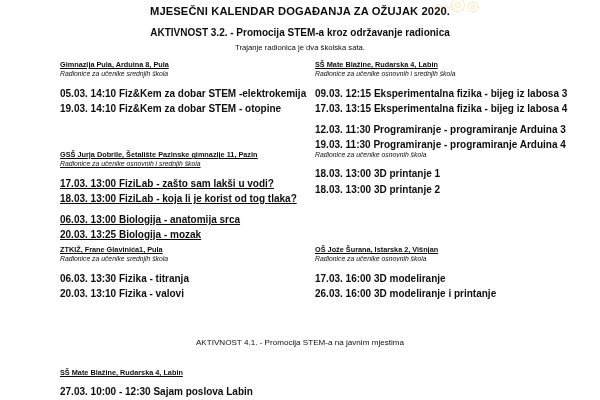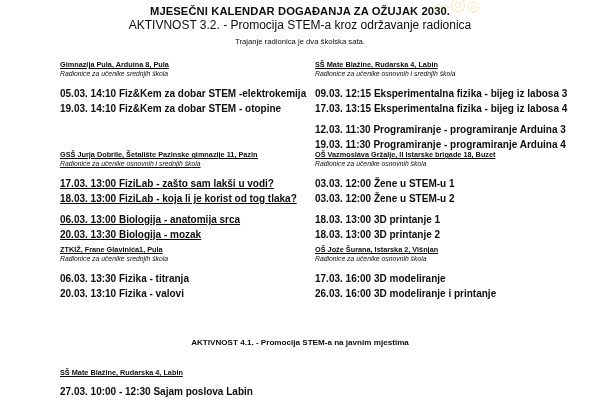--- a/index.html
+++ b/index.html
@@ -37,22 +37,23 @@
     text-align: center;
   }
   .doc-title {
     font-size: 11.2px;
     font-weight: bold;
     letter-spacing: 0.1px;
     margin-top: 5px;
     line-height: 1.2;
   }
   .activity-heading {
-    font-size: 12px;
-    font-weight: normal;
+    font-size: 10px;
+    font-weight: bold;
+    margin-top: 9px;
     line-height: 1.2;
   }
   .activity-sub {
     font-size: 7.7px;
     font-weight: normal;
     margin-top: 4px;
     line-height: 1.2;
   }
 
   
@@ -103,21 +104,21 @@
   }
 
   
   .bottom-heading {
     position: absolute;
     top: 338px;
     left: 0;
     width: 600px;
     text-align: center;
     font-size: 8.1px;
-    font-weight: bold;
+    font-weight: normal;
   }
   .bottom-block {
     position: absolute;
     top: 368px;
     left: 60px;
     width: 420px;
   }
   .bottom-block .event {
     line-height: 1.6;
   }
@@ -134,21 +135,21 @@
     <path d="M26 2.5 v3 M26 16.5 v3 M17.5 11 h3 M31.5 11 h3
              M20 5 l2.1 2.1 M30 15 l2.1 2.1 M32 5 l-2.1 2.1 M22 15 l-2.1 2.1"></path>
     <circle cx="41" cy="13" r="4.6"></circle>
     <circle cx="41" cy="13" r="1.8"></circle>
     <path d="M41 6.6 v2.2 M41 17.2 v2.2 M34.6 13 h2.2 M45.4 13 h2.2
              M36.6 8.6 l1.6 1.6 M43.8 15.8 l1.6 1.6 M45.4 8.6 l-1.6 1.6 M38.2 15.8 l-1.6 1.6"></path>
   </g>
 </svg>
 
 <div class="doc-header">
-  <div class="doc-title">MJESEČNI KALENDAR DOGAĐANJA ZA OŽUJAK 2030.</div>
+  <div class="doc-title">MJESEČNI KALENDAR DOGAĐANJA ZA OŽUJAK 2020.</div>
   <div class="activity-heading">AKTIVNOST 3.2. - Promocija STEM-a kroz održavanje radionica</div>
   <div class="activity-sub">Trajanje radionica je dva školska sata.</div>
 </div>
 
 <div class="columns">
   <div class="col col-left" id="col-left">
       <div class="venue" style="top: 0px;">
         <div class="venue-name">Gimnazija Pula, Arduina 8, Pula</div>
         <div class="venue-note">Radionice za učenike srednjih škola</div>
         <div class="event-group">
@@ -158,21 +159,21 @@
       </div>
       <div class="venue" style="top: 90px; text-decoration: underline;">
         <div class="venue-name">GSŠ Jurja Dobrile, Šetalište Pazinske gimnazije 11, Pazin</div>
         <div class="venue-note">Radionice za učenike osnovnih i srednjih škola</div>
         <div class="event-group">
           <div class="event">17.03. 13:00  FiziLab - zašto sam lakši u vodi?</div>
           <div class="event">18.03. 13:00  FiziLab - koja li je korist od tog tlaka?</div>
         </div>
         <div class="event-group">
           <div class="event">06.03. 13:00 Biologija - anatomija srca</div>
-          <div class="event">20.03. 13:30 Biologija - mozak</div>
+          <div class="event">20.03. 13:25 Biologija - mozak</div>
         </div>
       </div>
       <div class="venue" style="top: 185px;">
         <div class="venue-name">ZTKIŽ, Frane Glavinića1, Pula</div>
         <div class="venue-note">Radionice za učenike srednjih škola</div>
         <div class="event-group">
           <div class="event">06.03. 13:30  Fizika - titranja</div>
           <div class="event">20.03. 13:10  Fizika - valovi</div>
         </div>
       </div>
@@ -184,26 +185,21 @@
         <div class="event-group">
           <div class="event">09.03. 12:15  Eksperimentalna fizika - bijeg iz labosa 3</div>
           <div class="event">17.03. 13:15  Eksperimentalna fizika - bijeg iz labosa 4</div>
         </div>
         <div class="event-group">
           <div class="event">12.03. 11:30  Programiranje - programiranje Arduina 3</div>
           <div class="event">19.03. 11:30  Programiranje - programiranje Arduina 4</div>
         </div>
       </div>
       <div class="venue" style="top: 90px;">
-        <div class="venue-name">OŠ Vazmoslava Gržalje, II Istarske brigade 18, Buzet</div>
         <div class="venue-note">Radionice za učenike osnovnih škola</div>
-        <div class="event-group">
-          <div class="event">03.03. 12:00  Žene u STEM-u 1</div>
-          <div class="event">03.03. 12:00  Žene u STEM-u 2</div>
-        </div>
         <div class="event-group">
           <div class="event">18.03. 13:00  3D printanje 1</div>
           <div class="event">18.03. 13:00  3D printanje 2</div>
         </div>
       </div>
       <div class="venue" style="top: 185px;">
         <div class="venue-name">OŠ Jože Šurana, Istarska 2, Višnjan</div>
         <div class="venue-note">Radionice za učenike osnovnih škola</div>
         <div class="event-group">
           <div class="event">17.03. 16:00  3D modeliranje</div>

